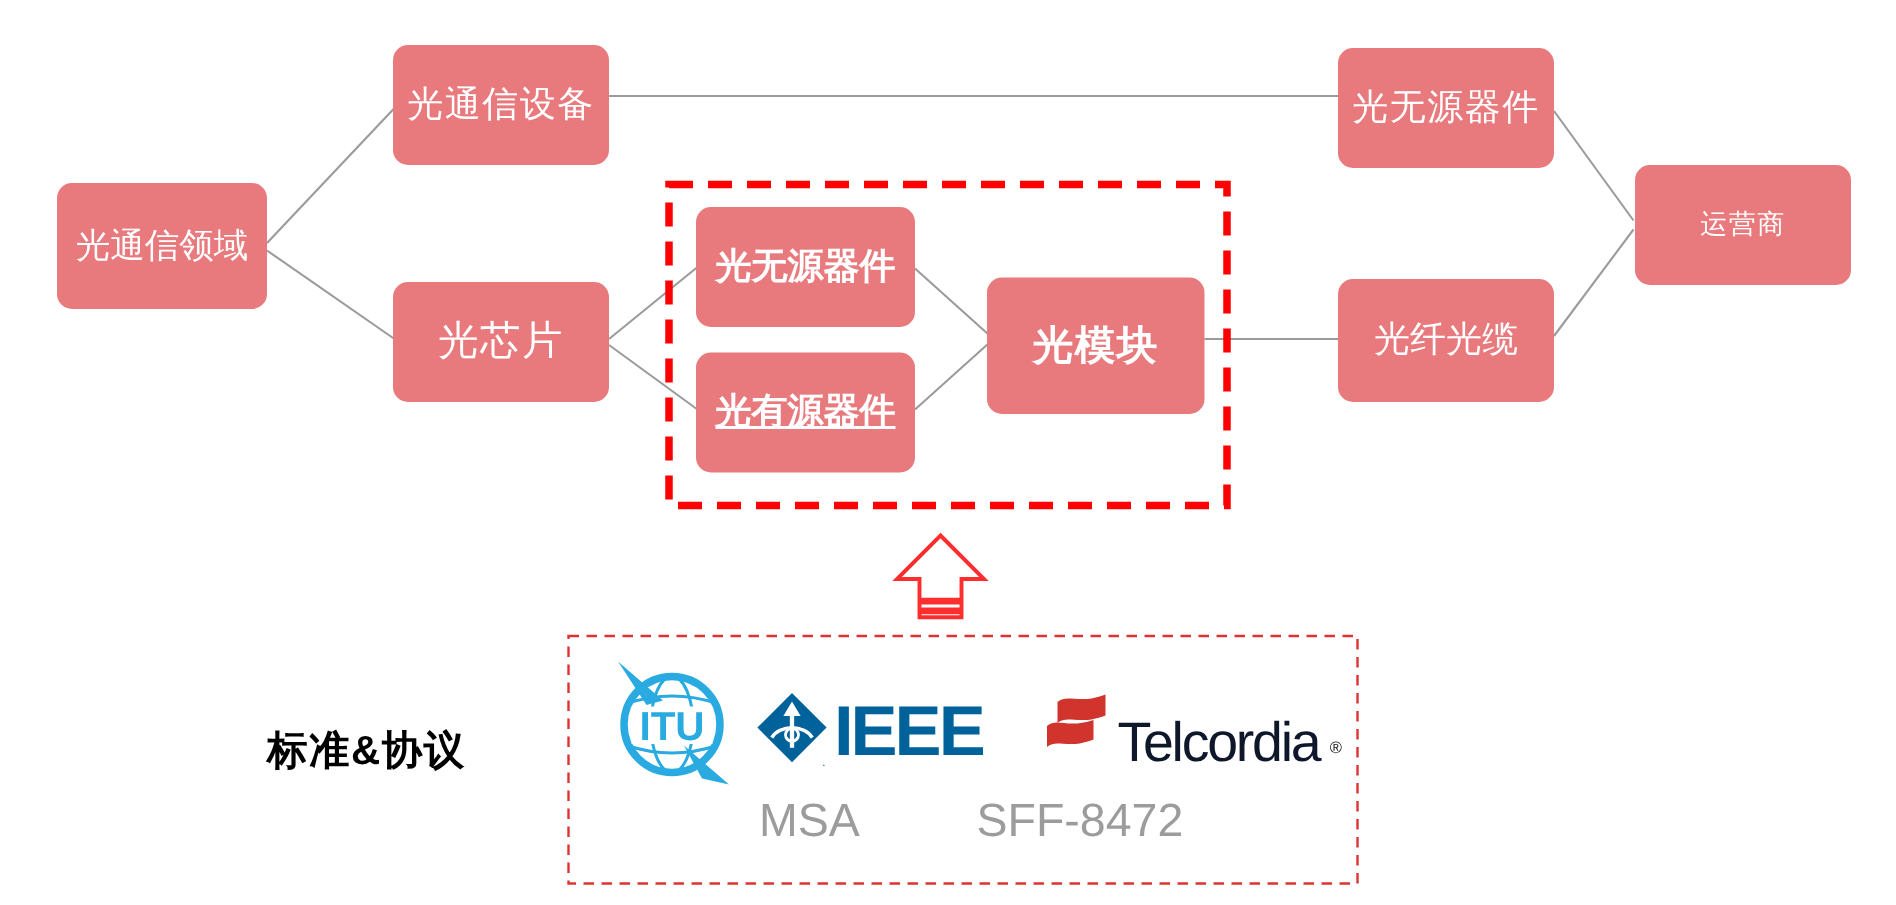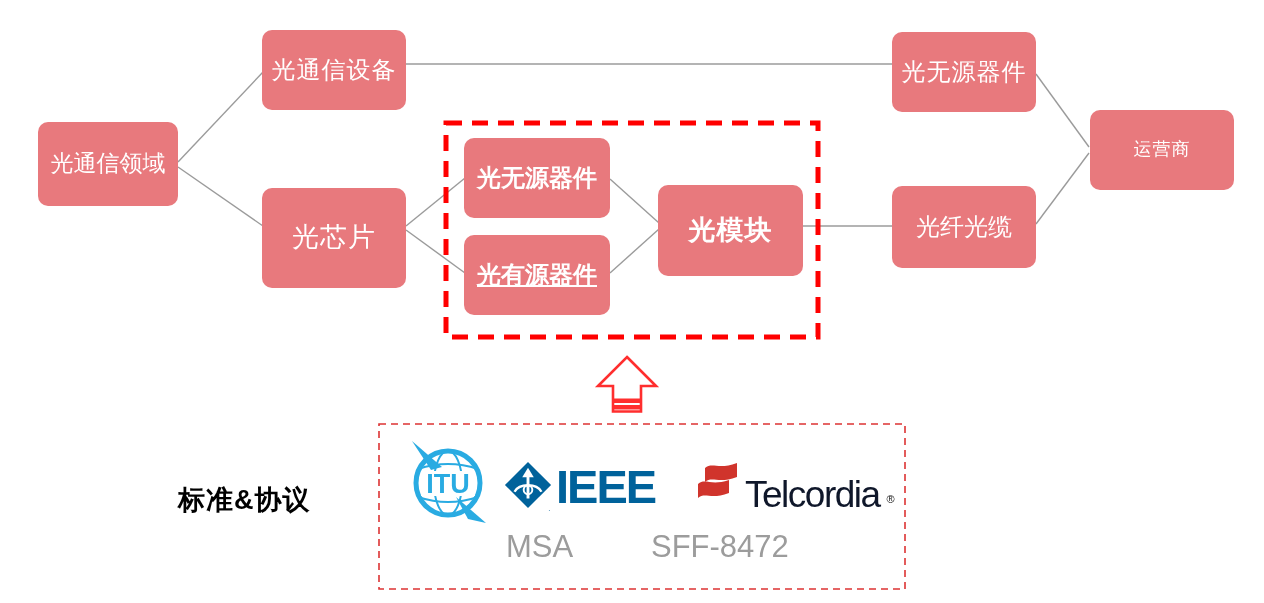--- a/index.html
+++ b/index.html
@@ -4,21 +4,21 @@
 <style>
   html,body{margin:0;padding:0;background:#ffffff;}
   .canvas{position:relative;width:1264px;height:603px;background:#ffffff;overflow:hidden;
           font-family:"Liberation Sans","DejaVu Sans",sans-serif;}
   .overlay{position:absolute;left:0;top:0;width:1264px;height:603px;}
   .node{position:absolute;background:#E8797D;border-radius:10px;color:#FFFFFF;
         display:flex;align-items:center;justify-content:center;
         font-size:24px;letter-spacing:1px;text-align:center;line-height:1.1;}
   .n-field{left:38px;top:122px;width:140px;height:84px;font-size:23px;letter-spacing:0;}
   .n-preform{left:262px;top:30px;width:144px;height:80px;}
-  .n-chip{left:262px;top:188px;width:144px;height:100px;font-size:27px;}
+  .n-chip{left:262px;top:188px;width:144px;height:80px;font-size:27px;}
   .n-passive{left:464px;top:138px;width:146px;height:80px;font-weight:700;font-size:24px;letter-spacing:0;}
   .n-active{left:464px;top:235px;width:146px;height:80px;font-weight:700;font-size:24px;letter-spacing:0;text-decoration:underline;}
   .n-module{left:658px;top:185px;width:145px;height:91px;font-weight:700;font-size:27px;}
   .n-cable{left:892px;top:32px;width:144px;height:80px;}
   .n-equipment{left:892px;top:186px;width:144px;height:82px;letter-spacing:0;}
   .n-operator{left:1090px;top:110px;width:144px;height:80px;font-size:18px;}
   .caption{position:absolute;left:178px;top:482px;font-size:27px;font-weight:700;color:#000000;letter-spacing:1px;}
   .logo{position:absolute;}
   .logo-itu{left:410px;top:441px;width:76px;height:84px;}
   .logo-ieee{left:503px;top:460px;height:52px;display:flex;align-items:center;gap:3px;}

